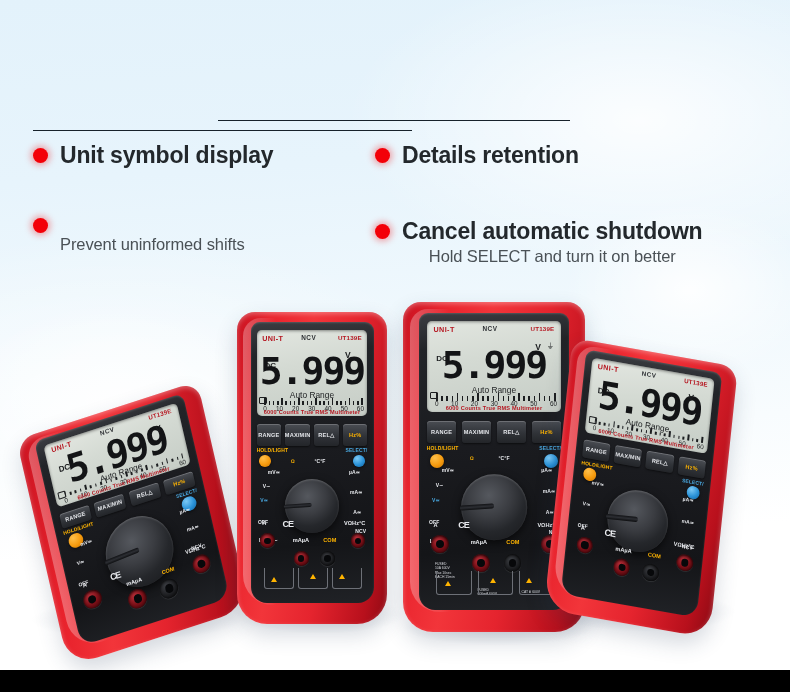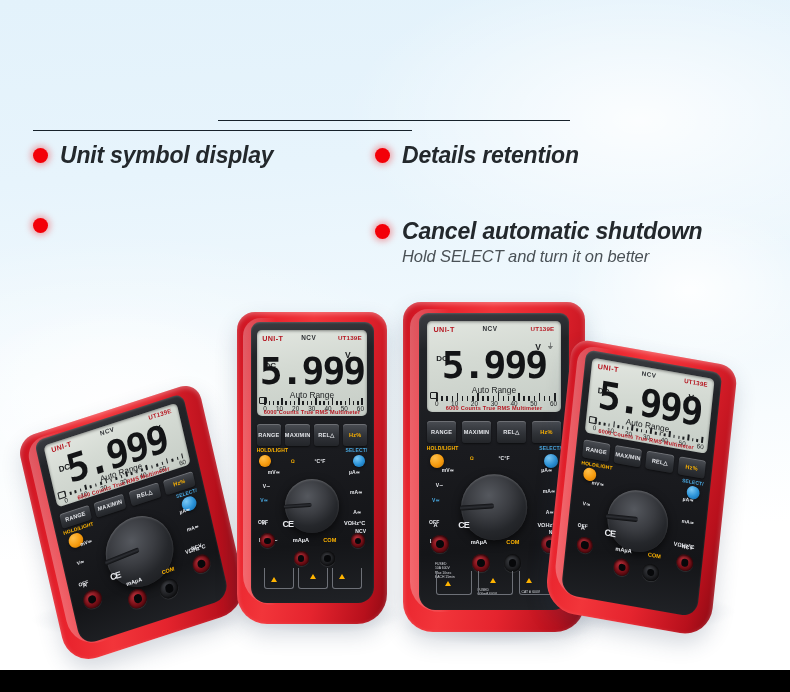--- a/index.html
+++ b/index.html
@@ -42,26 +42,26 @@
     font-size:41px; font-weight:bold; letter-spacing:-.5px;
     color:#1b1b1b; white-space:nowrap;
   }
   .headline .accent { color:#f8000c; }
 
   .rule { position:absolute; height:0; border-top:1.6px solid #17222b; }
   .rule-upper { left:218px; top:120px; width:352px; }
   .rule-lower { left:33px; top:130px; width:379px; }
 
   
-  .features { position:absolute; left:0; top:142px; width:790px; height:135px;font-style:italic; }
+  .features { position:absolute; left:0; top:142px; width:790px; height:135px; }
   .feat { position:absolute; }
   .feat-0 { left:33px;  top:0px;   }
   .feat-1 { left:375px; top:0px;   }
   .feat-2 { left:33px;  top:76px;  }
-  .feat-3 { left:375px; top:76px;  }
+  .feat-3 { left:375px; top:76px;text-align:center;  }
 
   .feat-head { display:flex; align-items:center; white-space:nowrap; }
   .bullet {
     width:15px; height:15px; border-radius:50%;
     background:#f30008;
     box-shadow:0 0 7px 2px rgba(243,0,8,.38);
     flex:0 0 auto; margin-right:12px;
   }
   .feat-title {
     font-size:23px; font-weight:bold; color:#23282c; letter-spacing:-.2px;
@@ -282,20 +282,21 @@
       <div class="feat-head">
         <span class="bullet"></span>
         <span class="feat-title">Details retention</span>
       </div>
     </div>
 
     <div class="feat feat-2">
       <div class="feat-head">
         <span class="bullet"></span>
       </div>
+      <div class="feat-sub">Prevent uninformed shifts</div>
     </div>
 
     <div class="feat feat-3">
       <div class="feat-head">
         <span class="bullet"></span>
         <span class="feat-title">Cancel automatic shutdown</span>
       </div>
       <div class="feat-sub">Hold SELECT and turn it on better</div>
     </div>
 

